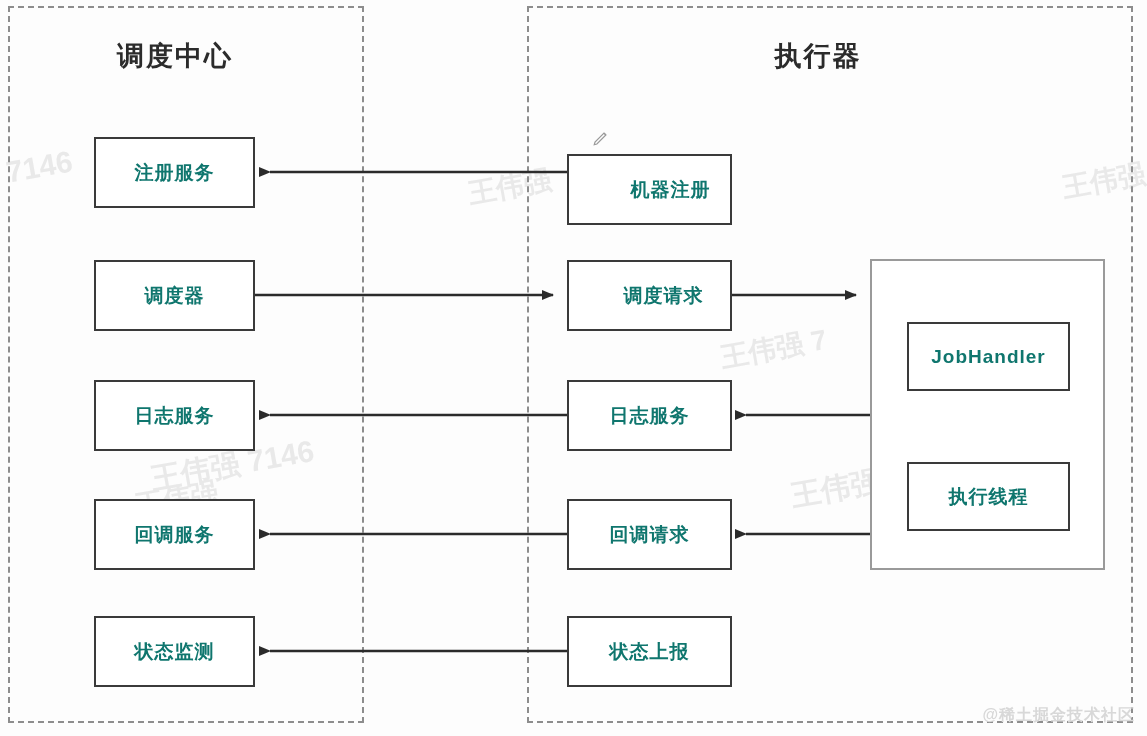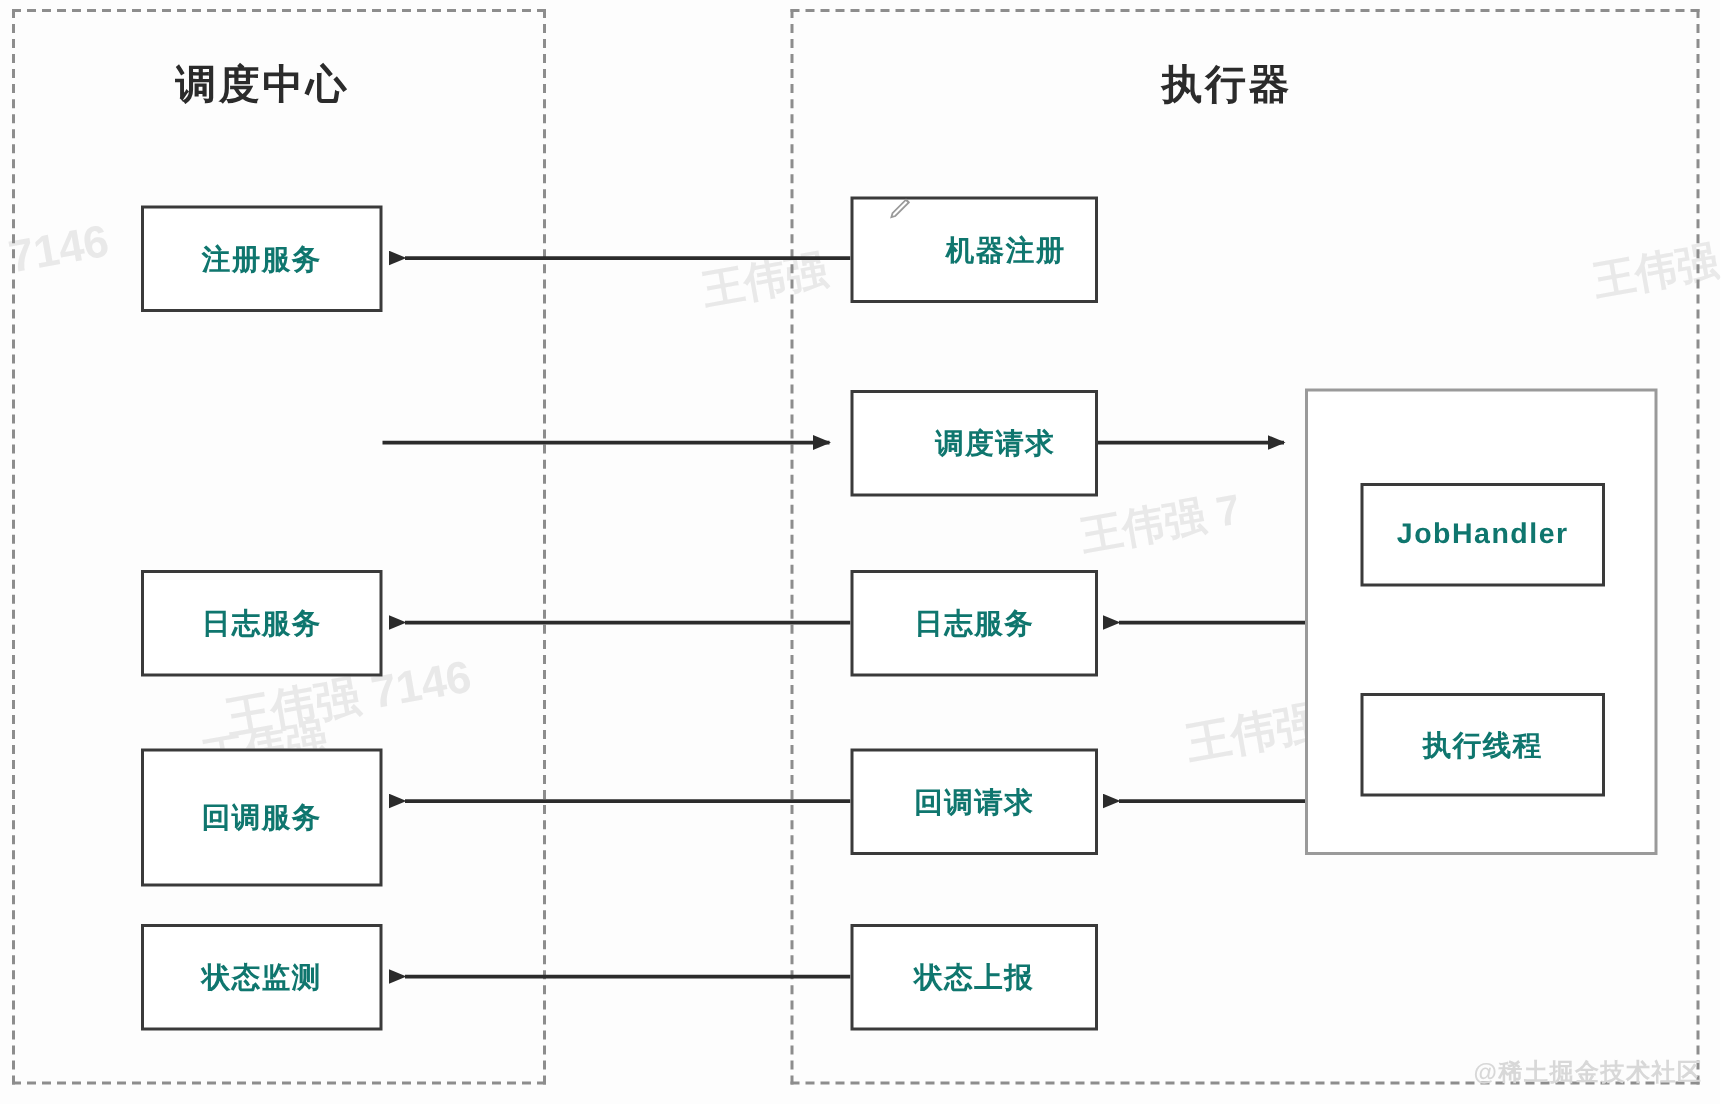--- a/index.html
+++ b/index.html
@@ -141,28 +141,29 @@
 
     <line x1="870" y1="534" x2="746" y2="534" stroke="#2b2b2b" stroke-width="2.5" marker-end="url(#ah-left)"></line>
 
     <line x1="567" y1="534" x2="270" y2="534" stroke="#2b2b2b" stroke-width="2.5" marker-end="url(#ah-left)"></line>
 
     <line x1="567" y1="651" x2="270" y2="651" stroke="#2b2b2b" stroke-width="2.5" marker-end="url(#ah-left)"></line>
   </svg>
 
   <div class="node" style="left:94px; top:137px; width:161px; height:71px;">注册服务</div>
 
+  <div class="node" style="left:94px; top:260px; width:161px; height:71px;">调度器</div>
 
   <div class="node" style="left:94px; top:380px; width:161px; height:71px;">日志服务</div>
 
-  <div class="node" style="left:94px; top:499px; width:161px; height:92px;">回调服务</div>
+  <div class="node" style="left:94px; top:499px; width:161px; height:71px;">回调服务</div>
 
   <div class="node" style="left:94px; top:616px; width:161px; height:71px;">状态监测</div>
 
-  <div class="node plain" style="left:567px; top:131px; width:165px; height:71px;padding-left:42px;">机器注册</div>
+  <div class="node plain" style="left:567px; top:154px; width:165px; height:71px;padding-left:42px;">机器注册</div>
 
   <div class="pencil-icon" style="left:592px; top:129px;">
     <svg viewBox="0 0 24 24" width="18" height="18" xmlns="http://www.w3.org/2000/svg">
       <path d="M3 21l3.5-1 12-12-2.5-2.5-12 12L3 21z" fill="none" stroke="#9a9a9a" stroke-width="1.6"></path>
       <path d="M16 5.5L18.5 8" fill="none" stroke="#9a9a9a" stroke-width="1.6"></path>
     </svg>
   </div>
 
   <div class="node plain" style="left:567px; top:260px; width:165px; height:71px;padding-left:28px;">调度请求</div>
 

